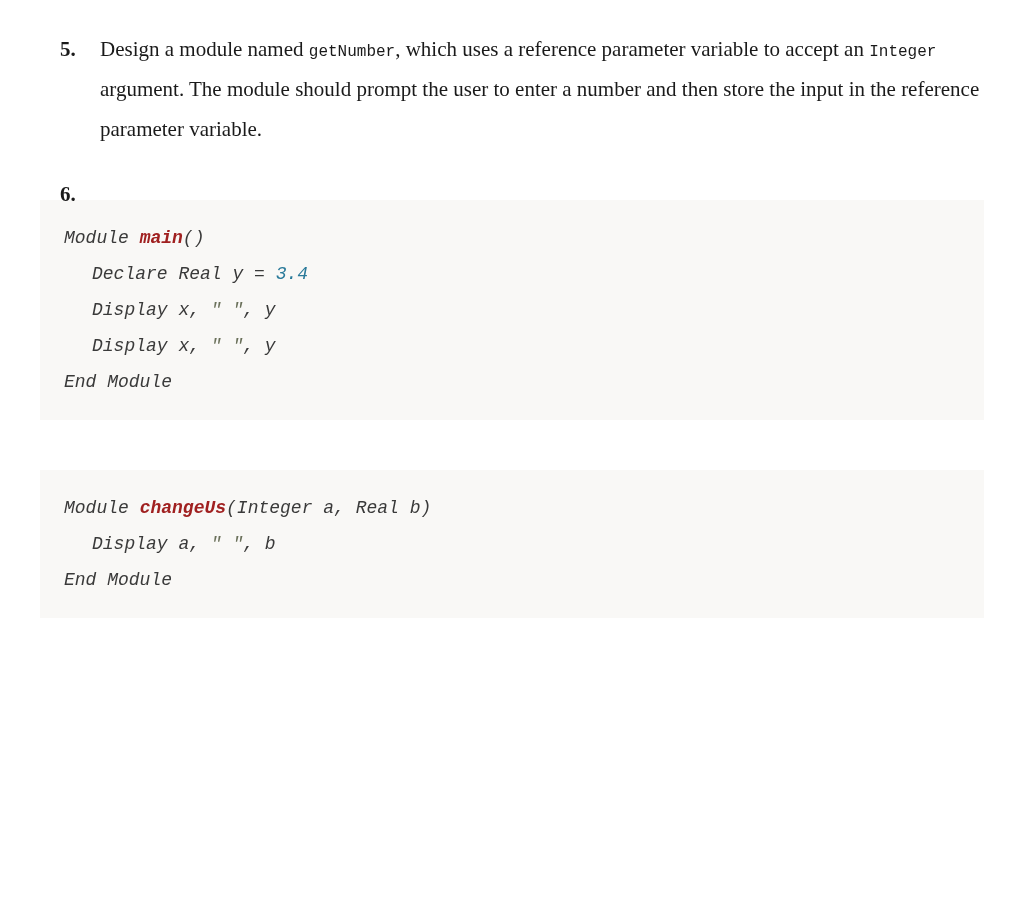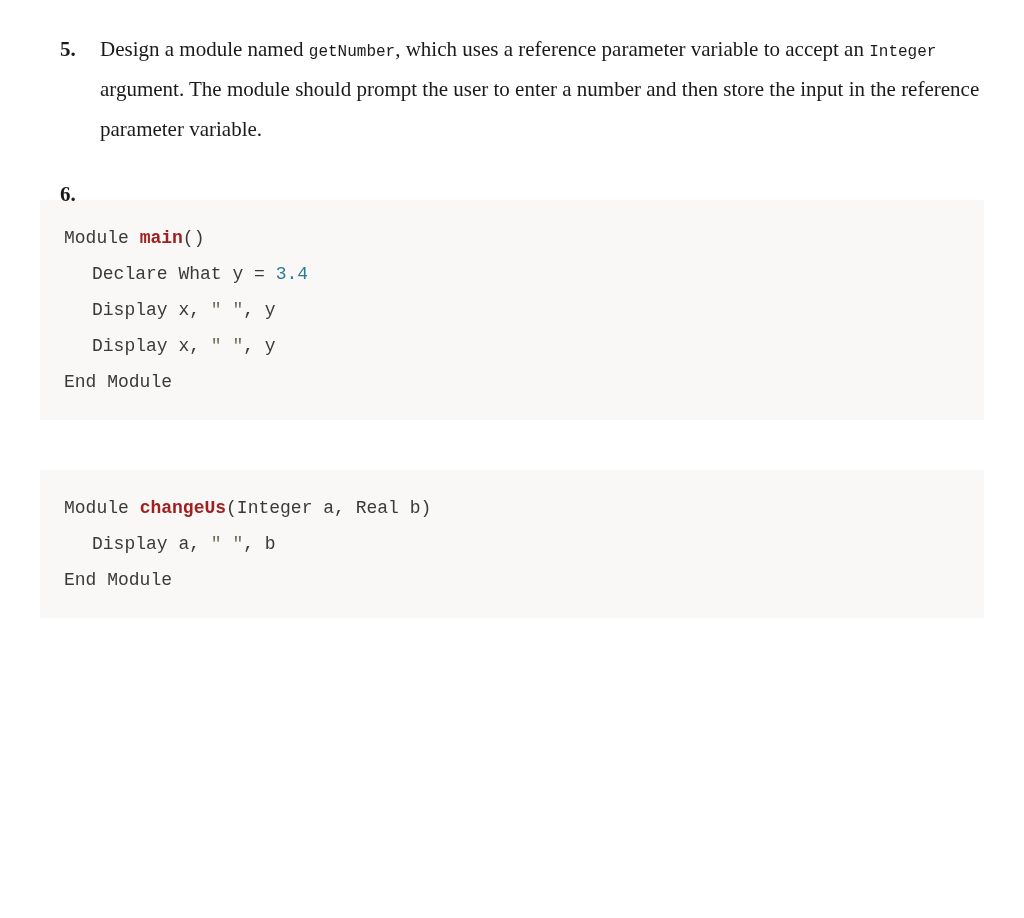--- a/index.html
+++ b/index.html
@@ -37,20 +37,21 @@
       font-size: 16px;
     }
     .code-block {
       background: #f9f8f6;
       font-family: 'Courier New', Courier, monospace;
       font-size: 18px;
       line-height: 2.0;
       padding: 20px 24px;
       margin-bottom: 50px;
       color: #3a3a3a;
+      font-style: italic;
     }
     .code-line {
       white-space: pre;
     }
     .kw-bold {
       font-weight: bold;
       color: #a02020;
     }
     .num {
       color: #2a7a9a;
@@ -76,21 +77,21 @@
       <span>Design a module named </span><span class="code-inline">getNumber</span><span>, which uses a reference parameter variable to accept an </span><span class="code-inline">Integer</span><span> argument. The module should prompt the user to enter a number and then store the input in the reference parameter variable.</span>
     </span>
   </div>
   <div class="question-item">
     <span class="question-number">6.</span>
   </div>
 </div>
 
 <div class="code-block">
   <div class="code-line"><span>Module </span><span class="kw-bold">main</span><span>()</span></div>
-  <div class="code-line"><span class="indent"><span>Declare What y = </span><span class="num">3.4</span></span></div>
+  <div class="code-line"><span class="indent"><span>Declare Real y = </span><span class="num">3.4</span></span></div>
   <div class="code-line"><span class="indent"><span>Display x, </span><span class="str">" "</span><span>, y</span></span></div>
   <div class="code-line"><span class="indent"><span>Display x, </span><span class="str">" "</span><span>, y</span></span></div>
   <div class="code-line"><span>End Module</span></div>
 </div>
 
 <div class="code-block">
   <div class="code-line"><span>Module </span><span class="kw-bold">changeUs</span><span>(Integer a, Real b)</span></div>
   <div class="code-line"><span class="indent"><span>Display a, </span><span class="str">" "</span><span>, b</span></span></div>
   <div class="code-line"><span>End Module</span></div>
 </div>

